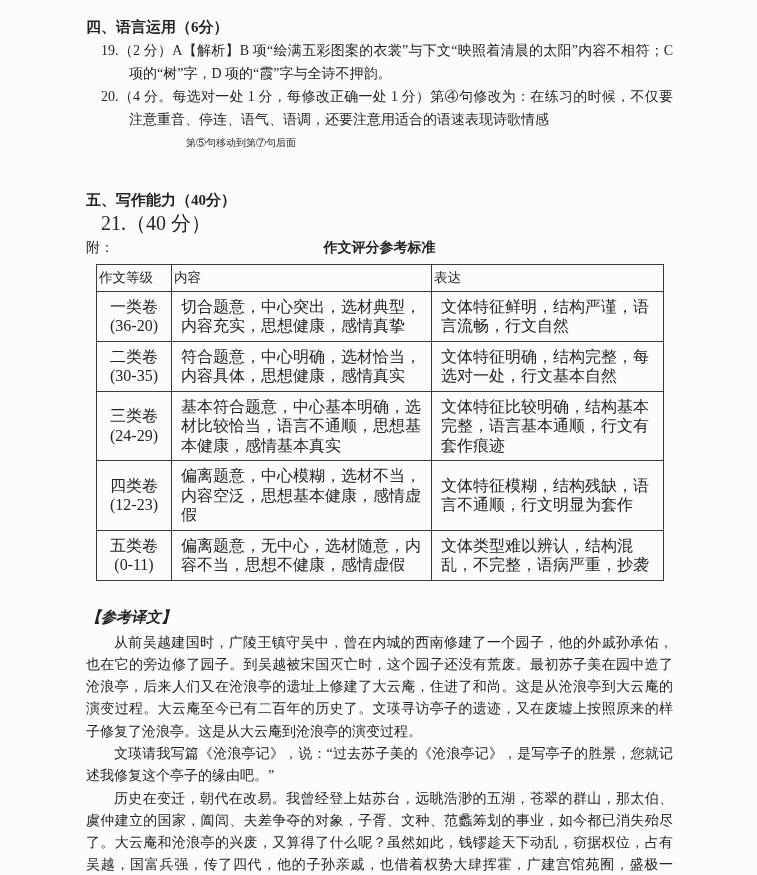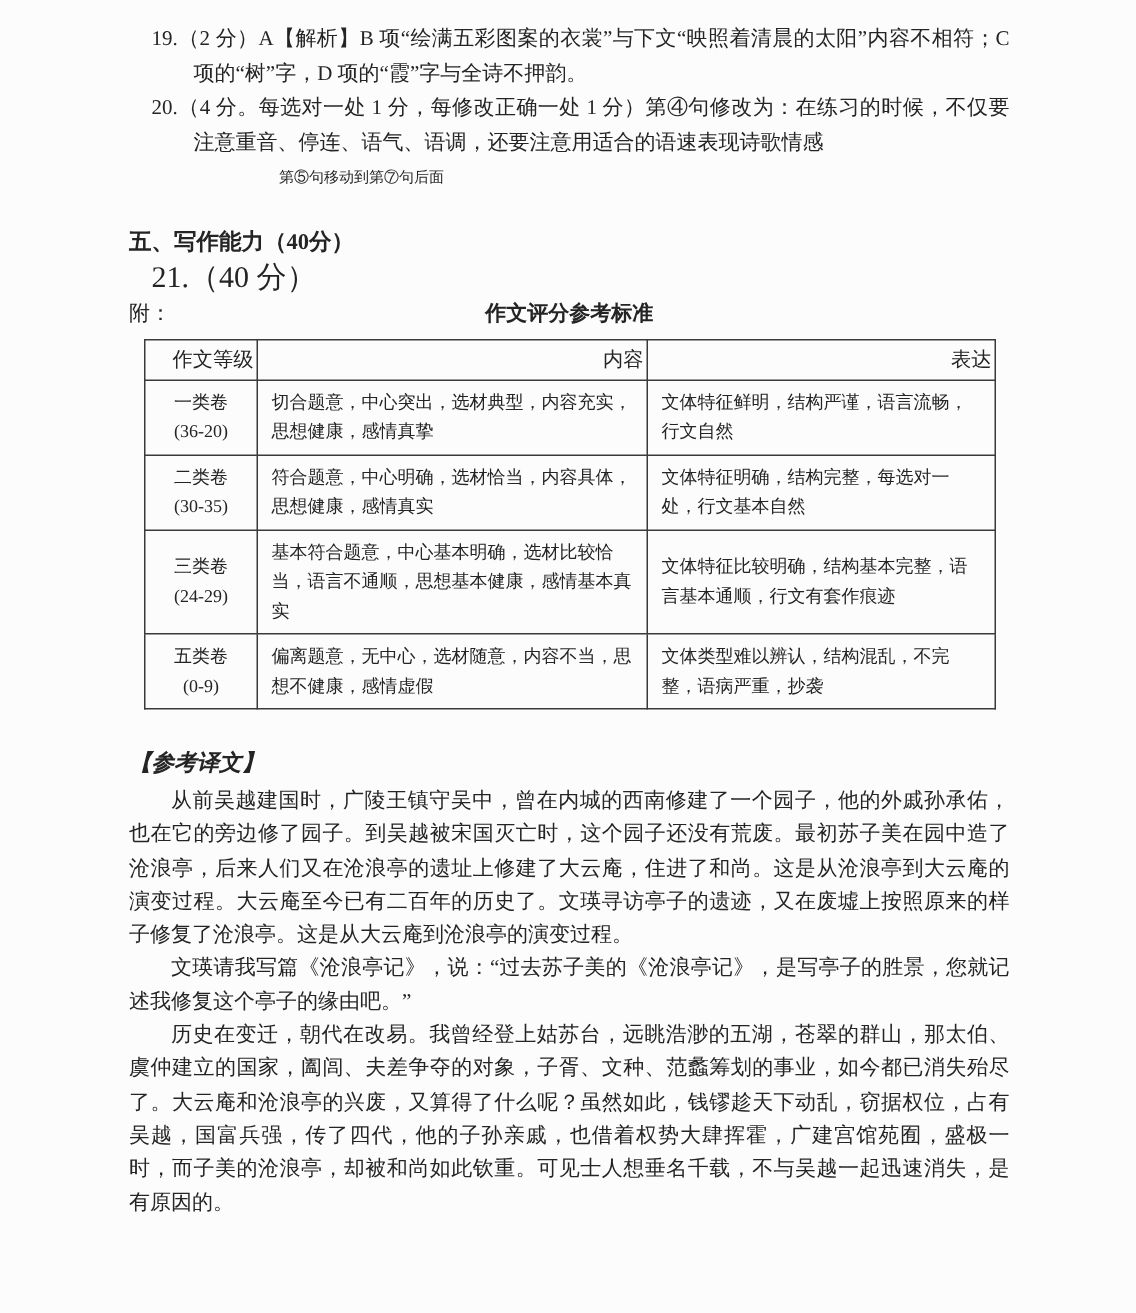--- a/index.html
+++ b/index.html
@@ -31,21 +31,21 @@
     font-size: 20px;
     line-height: 23px;
     padding-left: 15px;
   }
   .item20-note {
     font-size: 10px;
     line-height: 23px;
     padding-left: 100px;
     margin-bottom: 14px;
   }
-  .sec5-title { margin-top: 20px; }
+  .sec5-title { margin-top: 34px; }
 
   .caption-row {
     position: relative;
     text-align: center;
     font-size: 14px;
     line-height: 23px;
     margin-top: 1px;
   }
   .appendix-label {
     position: absolute;
@@ -55,27 +55,27 @@
   .table-title { font-weight: bold; }
 
   table.criteria {
     border-collapse: collapse;
     margin: 5px 0 0 10px;
     table-layout: fixed;
     width: 567px;
   }
   table.criteria th, table.criteria td {
     border: 1px solid #3a3a3a;
-    font-size: 12px;
+    font-size: 16px;
     line-height: 19.5px;
     vertical-align: middle;
   }
   table.criteria th {
     font-weight: normal;
-    text-align: right;
+    text-align: left;
     padding: 3px 2px;
     font-size: 13.5px;
   }
   .col-grade { width: 75px; }
   .col-content { width: 260px; }
   .col-expr { width: 232px; }
   td.cell { padding: 5px 8px 5px 9px; text-align: left; }
   td.grade { text-align: center; padding: 4px 2px; }
 
   .trans-title { margin-top: 24px; margin-bottom: 3px; font-style: italic; }
@@ -85,20 +85,21 @@
     text-align: justify;
     text-justify: inter-ideograph;
     text-indent: 2em;
   }
 </style>
 </head>
 <body>
 
 <div class="page">
 
+  <div class="sec-title">四、语言运用（6分）</div>
 
   <p class="item">19.（2 分）A【解析】B 项“绘满五彩图案的衣裳”与下文“映照着清晨的太阳”内容不相符；C 项的“树”字，D 项的“霞”字与全诗不押韵。</p>
 
   <p class="item">20.（4 分。每选对一处 1 分，每修改正确一处 1 分）第④句修改为：在练习的时候，不仅要注意重音、停连、语气、语调，还要注意用适合的语速表现诗歌情感</p>
   <p class="item20-note">第⑤句移动到第⑦句后面</p>
 
   <div class="sec-title sec5-title">五、写作能力（40分）</div>
 
   <p class="item-plain">21.（40 分）</p>
 
@@ -140,22 +141,30 @@
       <tr>
         <td class="cell grade">
           <div>三类卷</div>
           <div>(24-29)</div>
         </td>
         <td class="cell">基本符合题意，中心基本明确，选材比较恰当，语言不通顺，思想基本健康，感情基本真实</td>
         <td class="cell">文体特征比较明确，结构基本完整，语言基本通顺，行文有套作痕迹</td>
       </tr>
       <tr>
         <td class="cell grade">
+          <div>四类卷</div>
+          <div>(12-23)</div>
+        </td>
+        <td class="cell">偏离题意，中心模糊，选材不当，内容空泛，思想基本健康，感情虚假</td>
+        <td class="cell">文体特征模糊，结构残缺，语言不通顺，行文明显为套作</td>
+      </tr>
+      <tr>
+        <td class="cell grade">
           <div>五类卷</div>
-          <div>(0-9)</div>
+          <div>(0-11)</div>
         </td>
         <td class="cell">偏离题意，无中心，选材随意，内容不当，思想不健康，感情虚假</td>
         <td class="cell">文体类型难以辨认，结构混乱，不完整，语病严重，抄袭</td>
       </tr>
     </tbody>
   </table>
 
   <div class="sec-title trans-title">【参考译文】</div>
 
   <p class="para">从前吴越建国时，广陵王镇守吴中，曾在内城的西南修建了一个园子，他的外戚孙承佑，也在它的旁边修了园子。到吴越被宋国灭亡时，这个园子还没有荒废。最初苏子美在园中造了沧浪亭，后来人们又在沧浪亭的遗址上修建了大云庵，住进了和尚。这是从沧浪亭到大云庵的演变过程。大云庵至今已有二百年的历史了。文瑛寻访亭子的遗迹，又在废墟上按照原来的样子修复了沧浪亭。这是从大云庵到沧浪亭的演变过程。</p>

